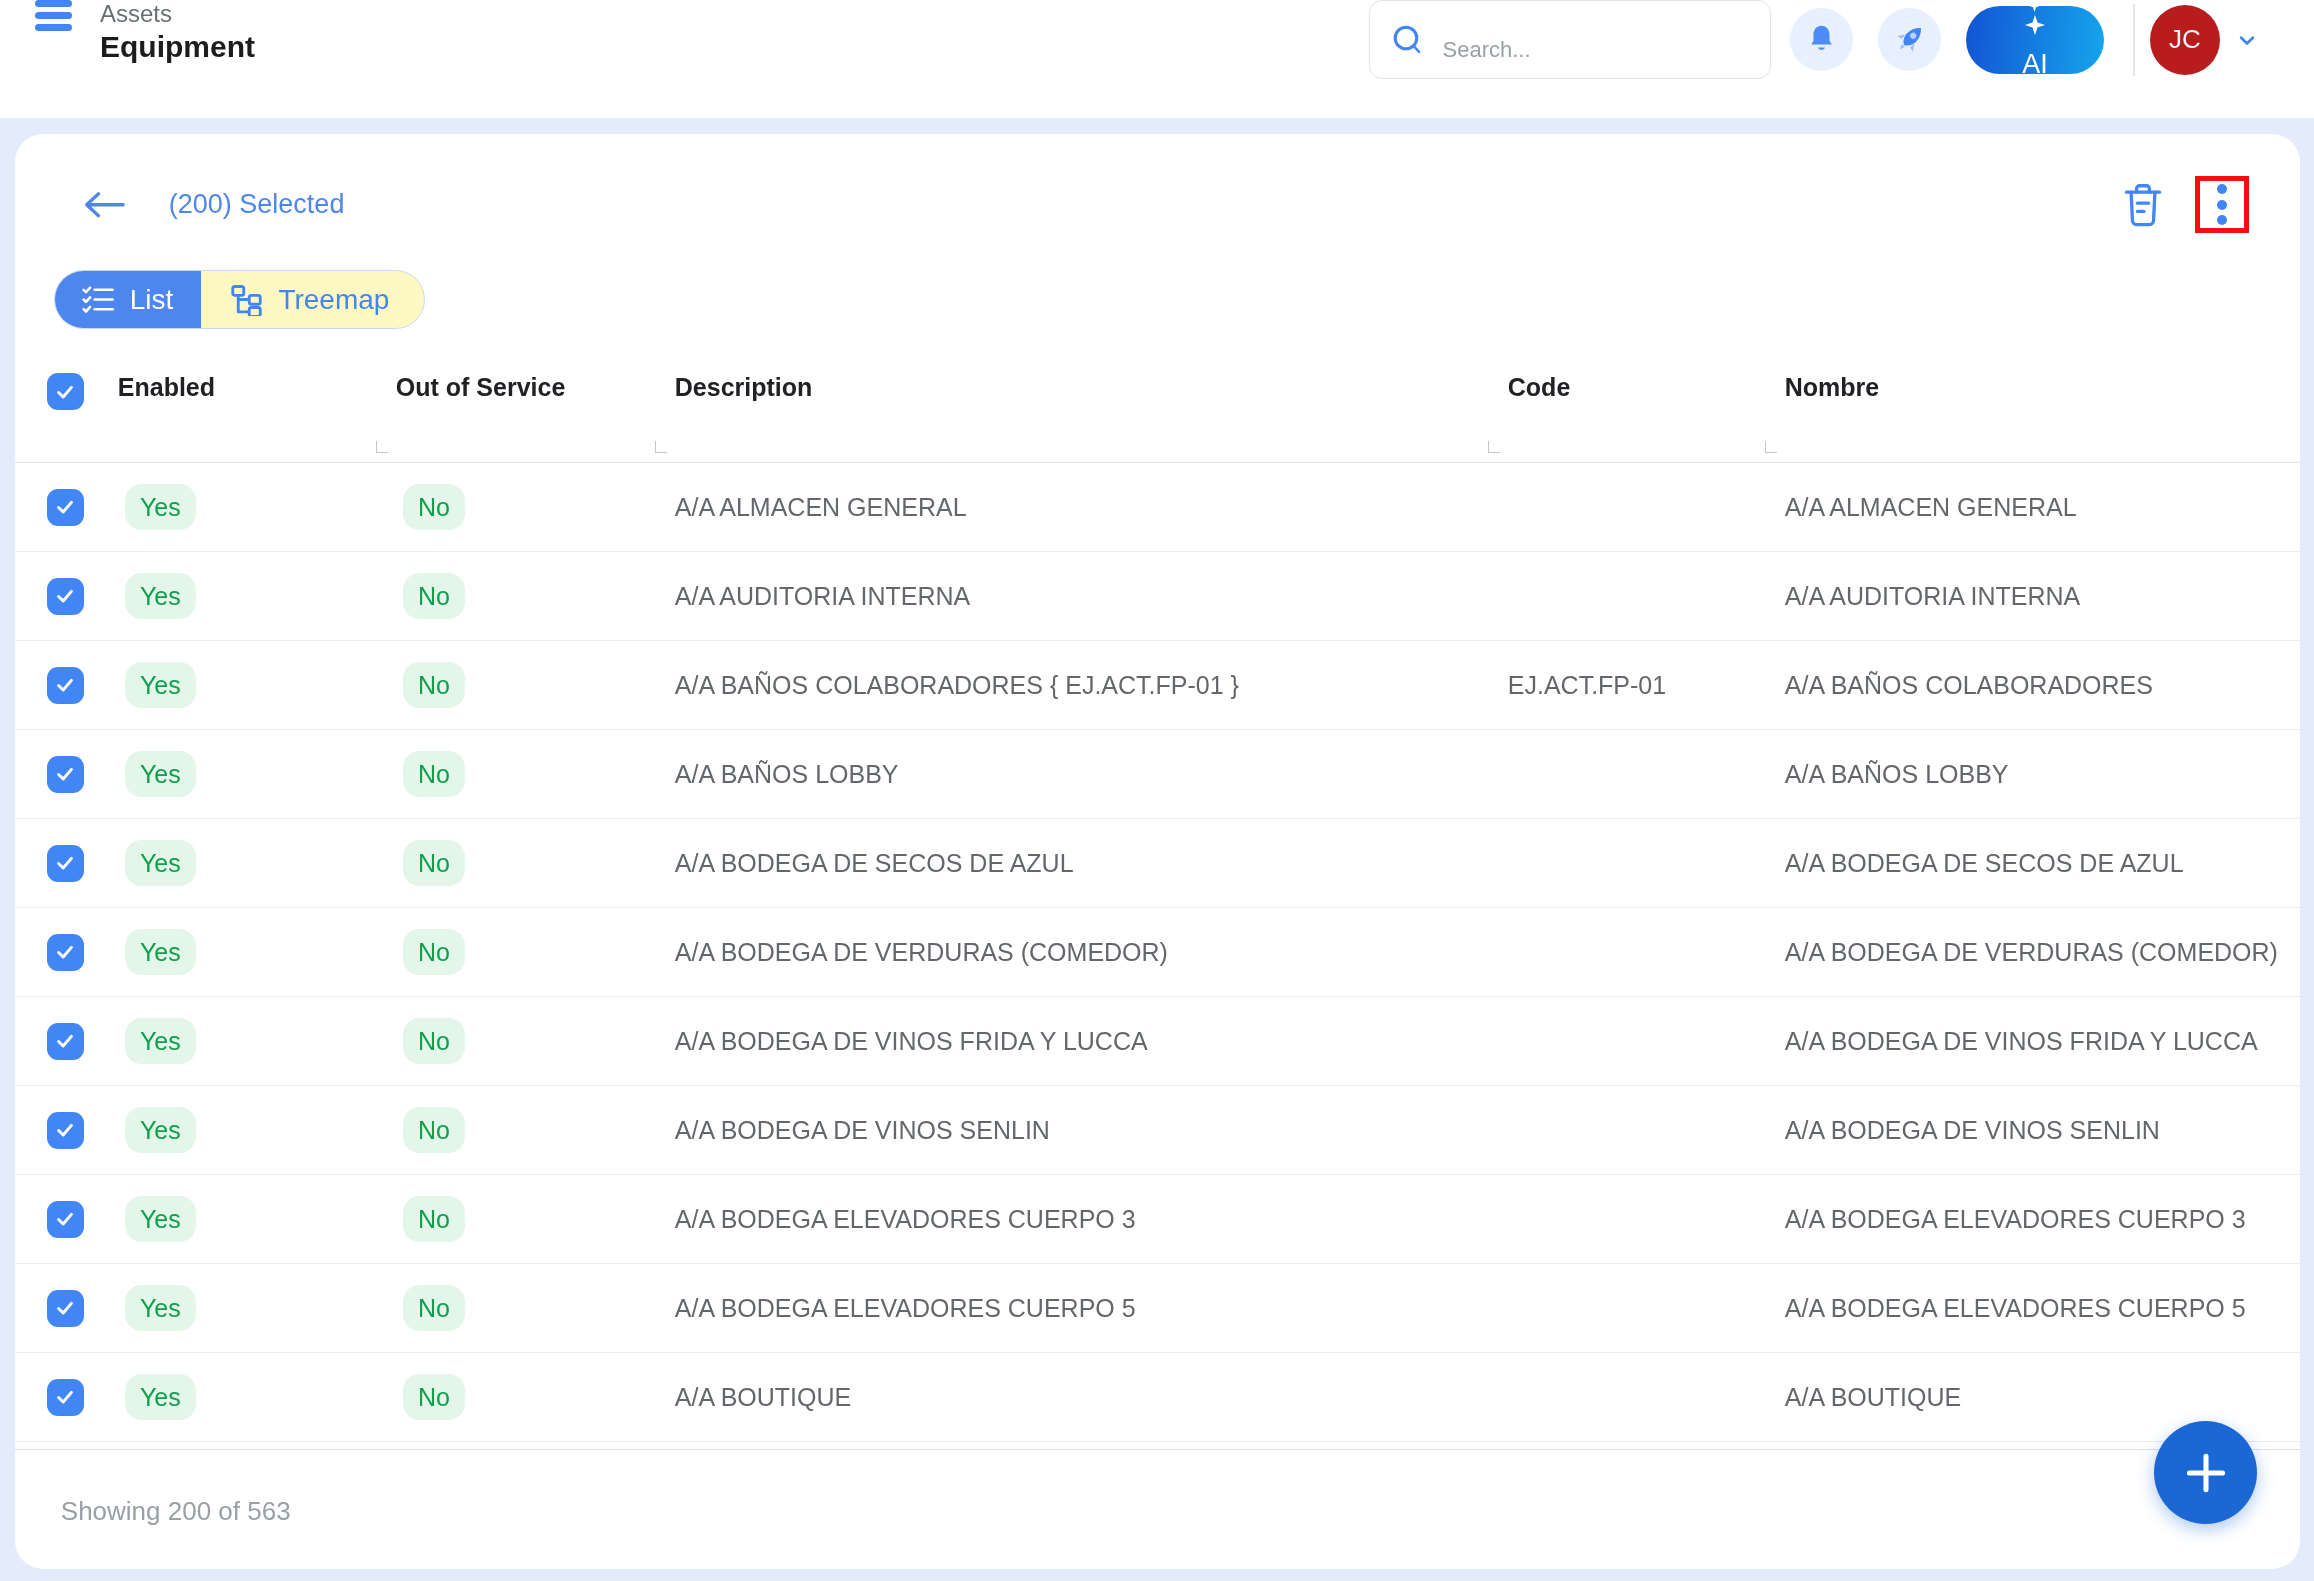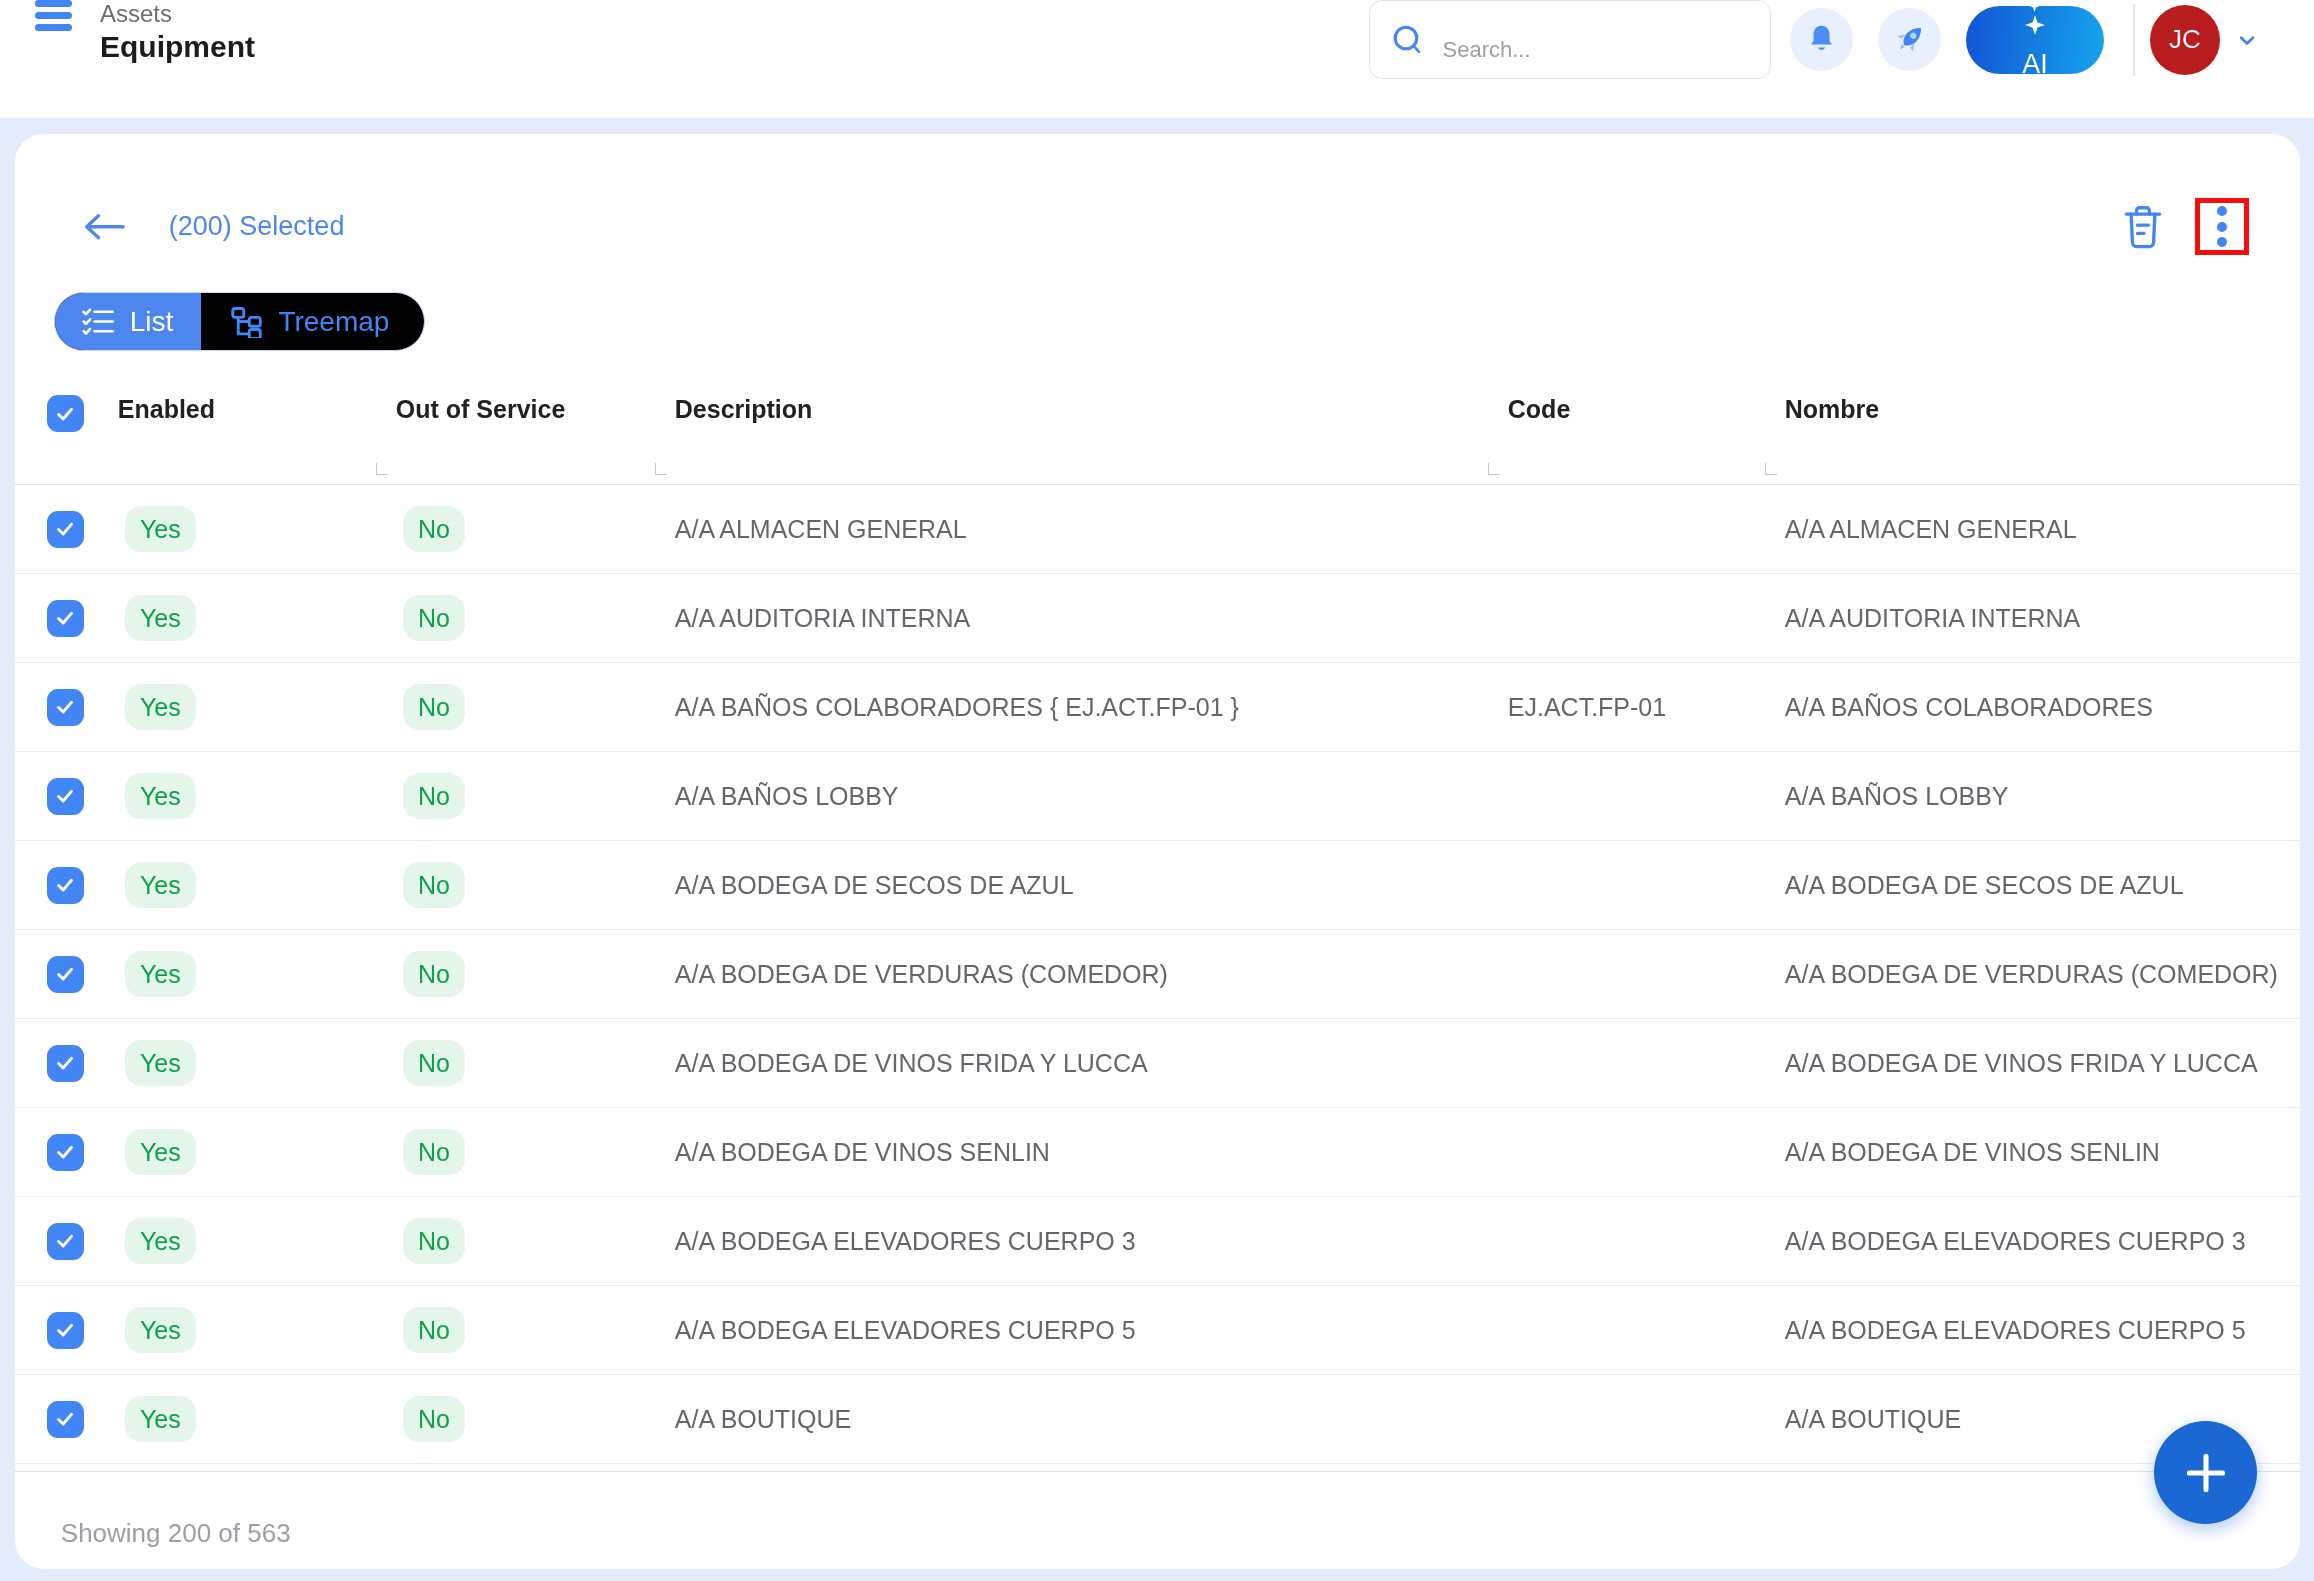--- a/index.html
+++ b/index.html
@@ -53,36 +53,36 @@
     color:#eef2fd; font-size:26px; display:flex; align-items:center; justify-content:center; cursor:pointer;
   }
   .chevron { margin-left:13px; cursor:pointer; display:flex; }
 
   
   .card {
     position:absolute; left:14.8px; top:134px; width:2285px; height:1435px;
     background:#ffffff; border-radius:28px;
   }
 
-  .selection-bar { display:flex; align-items:center; padding:64px 51px 0 68px; }
+  .selection-bar { display:flex; align-items:center; padding:42px 51px 0 68px; }
   .back-btn { display:flex; cursor:pointer; }
   .selected-text { margin-left:44px; color:#4f86ec; font-size:27px; }
   .bar-spacer { flex:1; }
   .trash-btn { display:flex; cursor:pointer; }
   .dots-wrap {
     margin-left:29.5px; border:5.5px solid #f60d0d; width:54px; height:57px;
     display:flex; align-items:center; justify-content:center;
   }
   .dots { display:flex; flex-direction:column; gap:5.5px; cursor:pointer; }
   .dots i { width:10px; height:10px; border-radius:50%; background:#4285f4; }
 
   
   .toggle {
     margin:37px 0 0 39px; display:inline-flex; height:59px; border-radius:29.5px;
-    border:1.8px solid #c9d8f6; overflow:hidden; background:#000000;
+    border:1.8px solid #c9d8f6; overflow:hidden; background:#fef9c3;
   }
   .seg { display:flex; align-items:center; gap:14px; font-size:28px; cursor:pointer; }
   .seg-list { background:#4e86f0; color:#ffffff; padding:0 28px 0 26px; }
   .seg-treemap { color:#4285f4; padding:0 35px 0 28px; }
 
   
   .grid-row {
     display:grid;
     grid-template-columns:71px 278px 279px 833px 277px 1fr;
     align-items:center; padding-left:32px;

